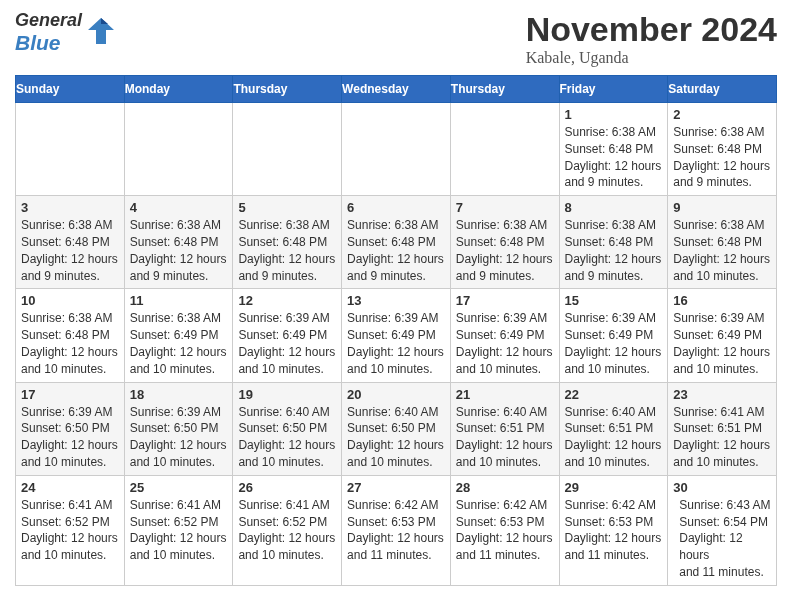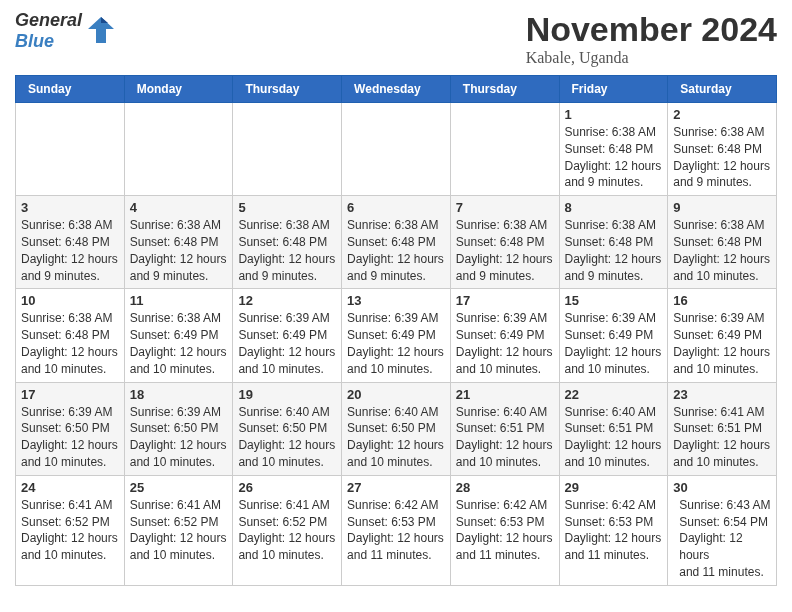--- a/index.html
+++ b/index.html
@@ -42,21 +42,21 @@
     table {
       width: 100%;
       border-collapse: collapse;
       table-layout: fixed;
     }
     thead tr th {
       background-color: #2f6bbf;
       color: white;
       font-size: 12px;
       font-weight: bold;
-      padding: 6px 12px;
+      padding: 6px 0;
       text-align: left;
       border: 1px solid #2060b0;
     }
     tbody tr td {
       border: 1px solid #ccc;
       vertical-align: top;
       padding: 4px 5px;
       font-size: 10px;
       color: #333;
       height: 80px;
@@ -81,21 +81,21 @@
       background: #fff !important;
     }
   </style>
 </head>
 <body>
 
 <div class="header">
   <div class="logo-wrapper">
     <div class="logo-text">
       <span style="font-size:18px;font-weight:bold;color:#333;line-height:1.15;">General</span>
-      <span style="font-size:18px;font-weight:bold;color:#3a7fc1;line-height:1.15;">Blue</span>
+      <span style="font-size:21px;font-weight:bold;color:#3a7fc1;line-height:1.15;">Blue</span>
     </div>
     <div style="margin-left:4px;margin-top:2px;">
       <svg width="30" height="30" viewBox="0 0 30 30">
         <polygon points="15,2 28,14 20,14 20,28 10,28 10,14 2,14" fill="#3a7fc1"></polygon>
         <polygon points="15,2 22,8 15,8" fill="#1a4c8f"></polygon>
       </svg>
     </div>
   </div>
   <div class="title-section">
     <div class="month-title">November 2024</div>

